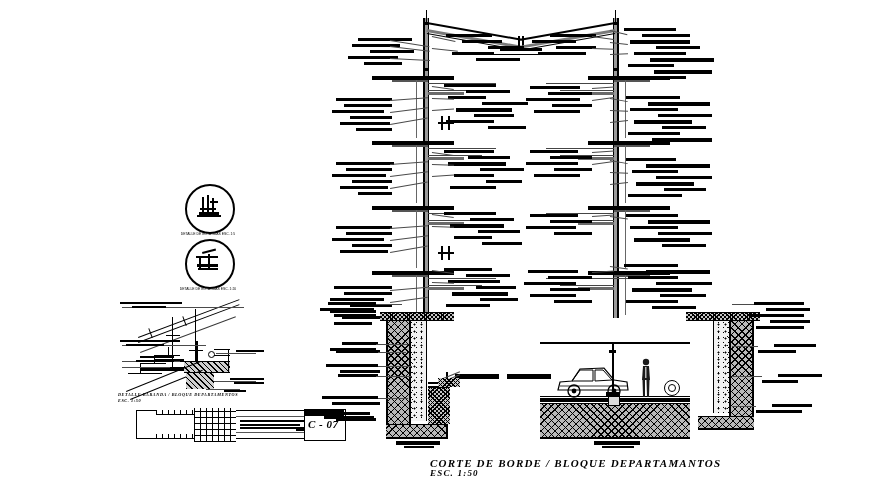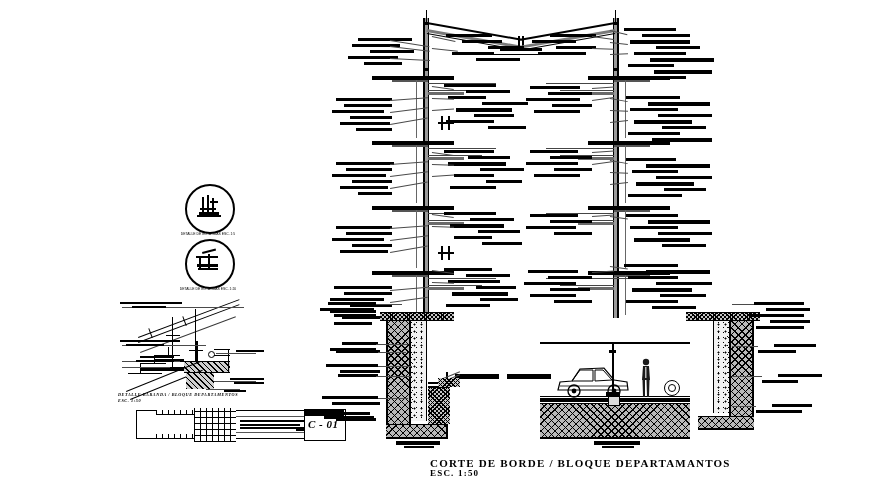--- a/index.html
+++ b/index.html
@@ -50,21 +50,21 @@
     background-image:repeating-linear-gradient(45deg,#000 0 1px,transparent 1px 4px);
   }
   .grid-hatch{
     background-color:#fff;
     background-image:
       repeating-linear-gradient(0deg,#000 0 1px,transparent 1px 6px),
       repeating-linear-gradient(90deg,#000 0 1px,transparent 1px 6px);
   }
 
   
-  .title-main{position:absolute;font-weight:bold;
+  .title-main{position:absolute;font-style:italic;font-weight:bold;
               letter-spacing:1.2px;white-space:nowrap;}
   .title-sub{position:absolute;font-style:italic;font-weight:bold;
              letter-spacing:.6px;white-space:nowrap;}
 
   
   .bubble{position:absolute;border:2px solid #000;border-radius:50%;
           background:#fff;}
   .bubble-label{position:absolute;white-space:nowrap;text-align:center;
                 font-family:"Liberation Sans",sans-serif;color:#000;}
 
@@ -189,21 +189,21 @@
     <div class="tbar h2" style="left:104px;top:19px;width:66px;"></div>
     <div class="tbar h2" style="left:168px;top:12px;width:10px;"></div>
     <div class="tbar h2" style="left:160px;top:21px;width:16px;"></div>
     <div class="tbar h2" style="left:178px;top:21px;width:12px;"></div>
 
     <div class="abs" style="left:168px;top:1px;width:40px;height:30px;
          border:1.4px solid #000;background:#fff;"></div>
     <div class="ln" style="left:168px;top:1px;width:40px;height:7px;"></div>
   </div>
   <div class="abs" style="left:308px;top:418px;font-size:11px;font-style:italic;
-              font-weight:bold;letter-spacing:.5px;">C - 01</div>
+              font-weight:bold;letter-spacing:.5px;">C - 07</div>
 
   <div class="abs" style="left:330px;top:8px;width:200px;height:330px;">
 
     <div class="ln" style="left:93px;top:10px;width:6px;height:300px;background:#9a9a9a;"></div>
     <div class="ln vl" style="left:93px;top:10px;width:1.6px;height:300px;"></div>
     <div class="ln vl" style="left:97.5px;top:10px;width:1.6px;height:300px;"></div>
     <div class="ln" style="left:93px;top:14px;width:6px;height:3px;"></div>
     <div class="ln" style="left:93px;top:60px;width:6px;height:3px;"></div>
 
     <div class="ln" style="left:97px;top:14px;width:96px;height:2px;

